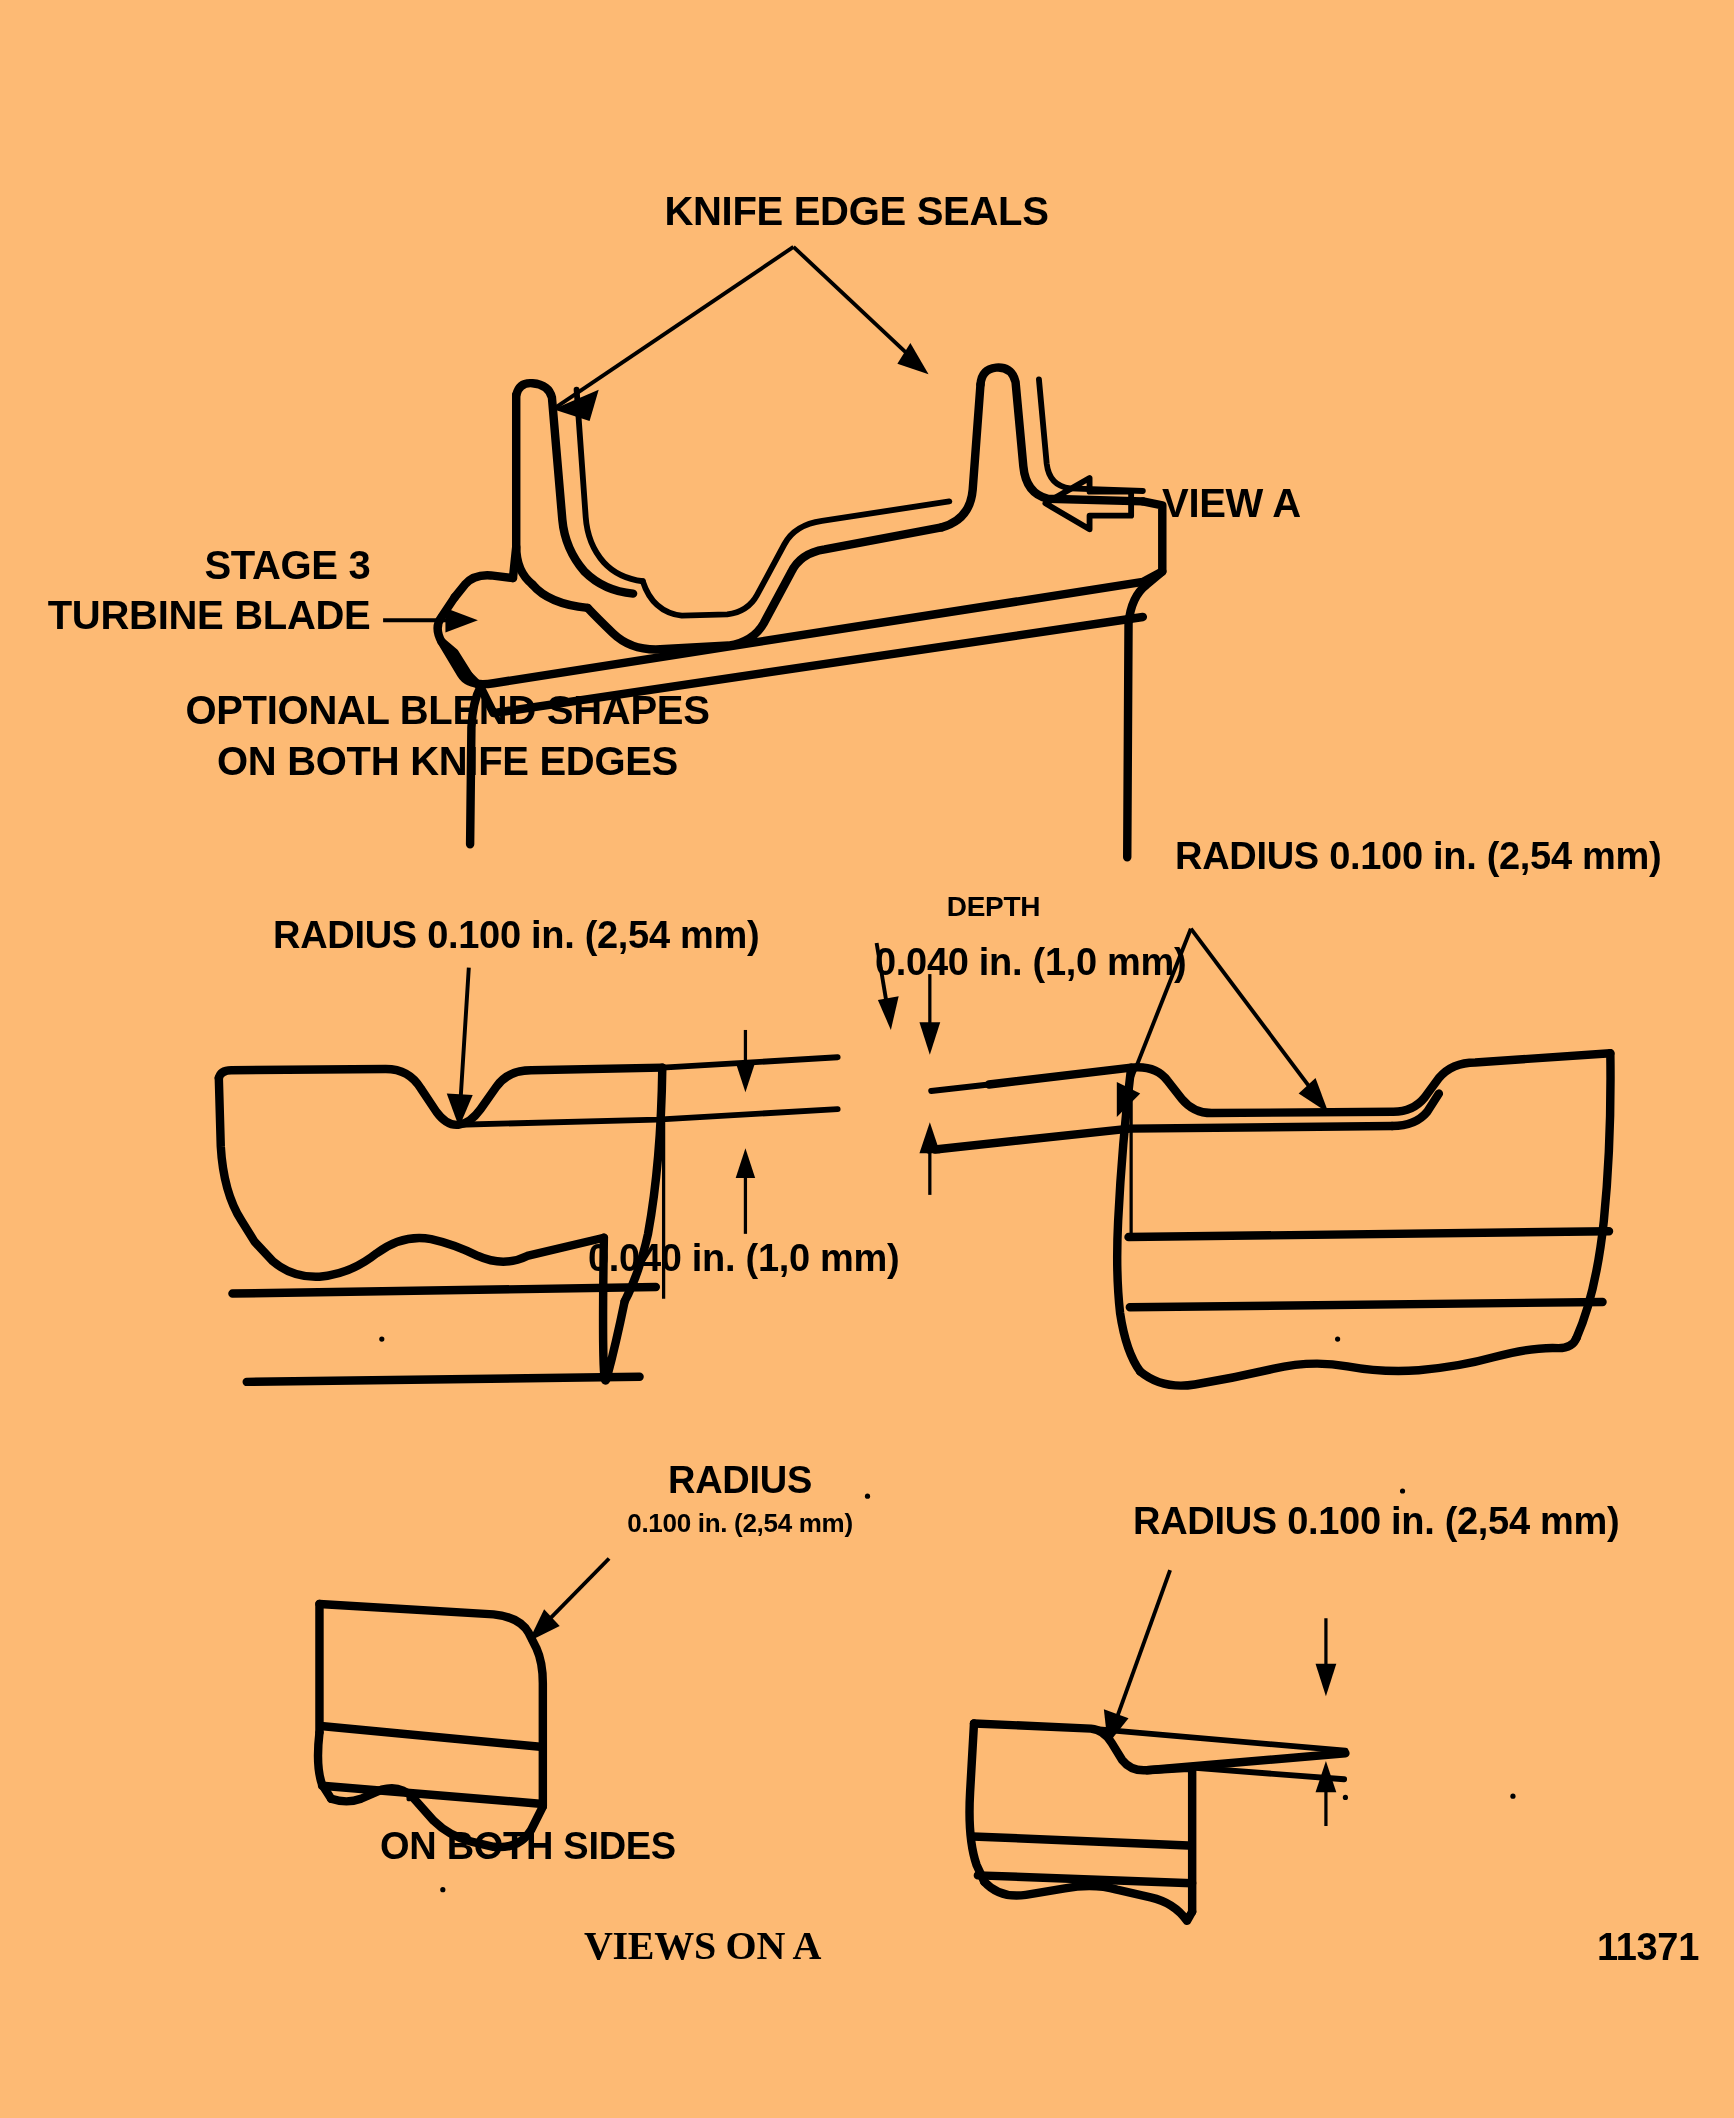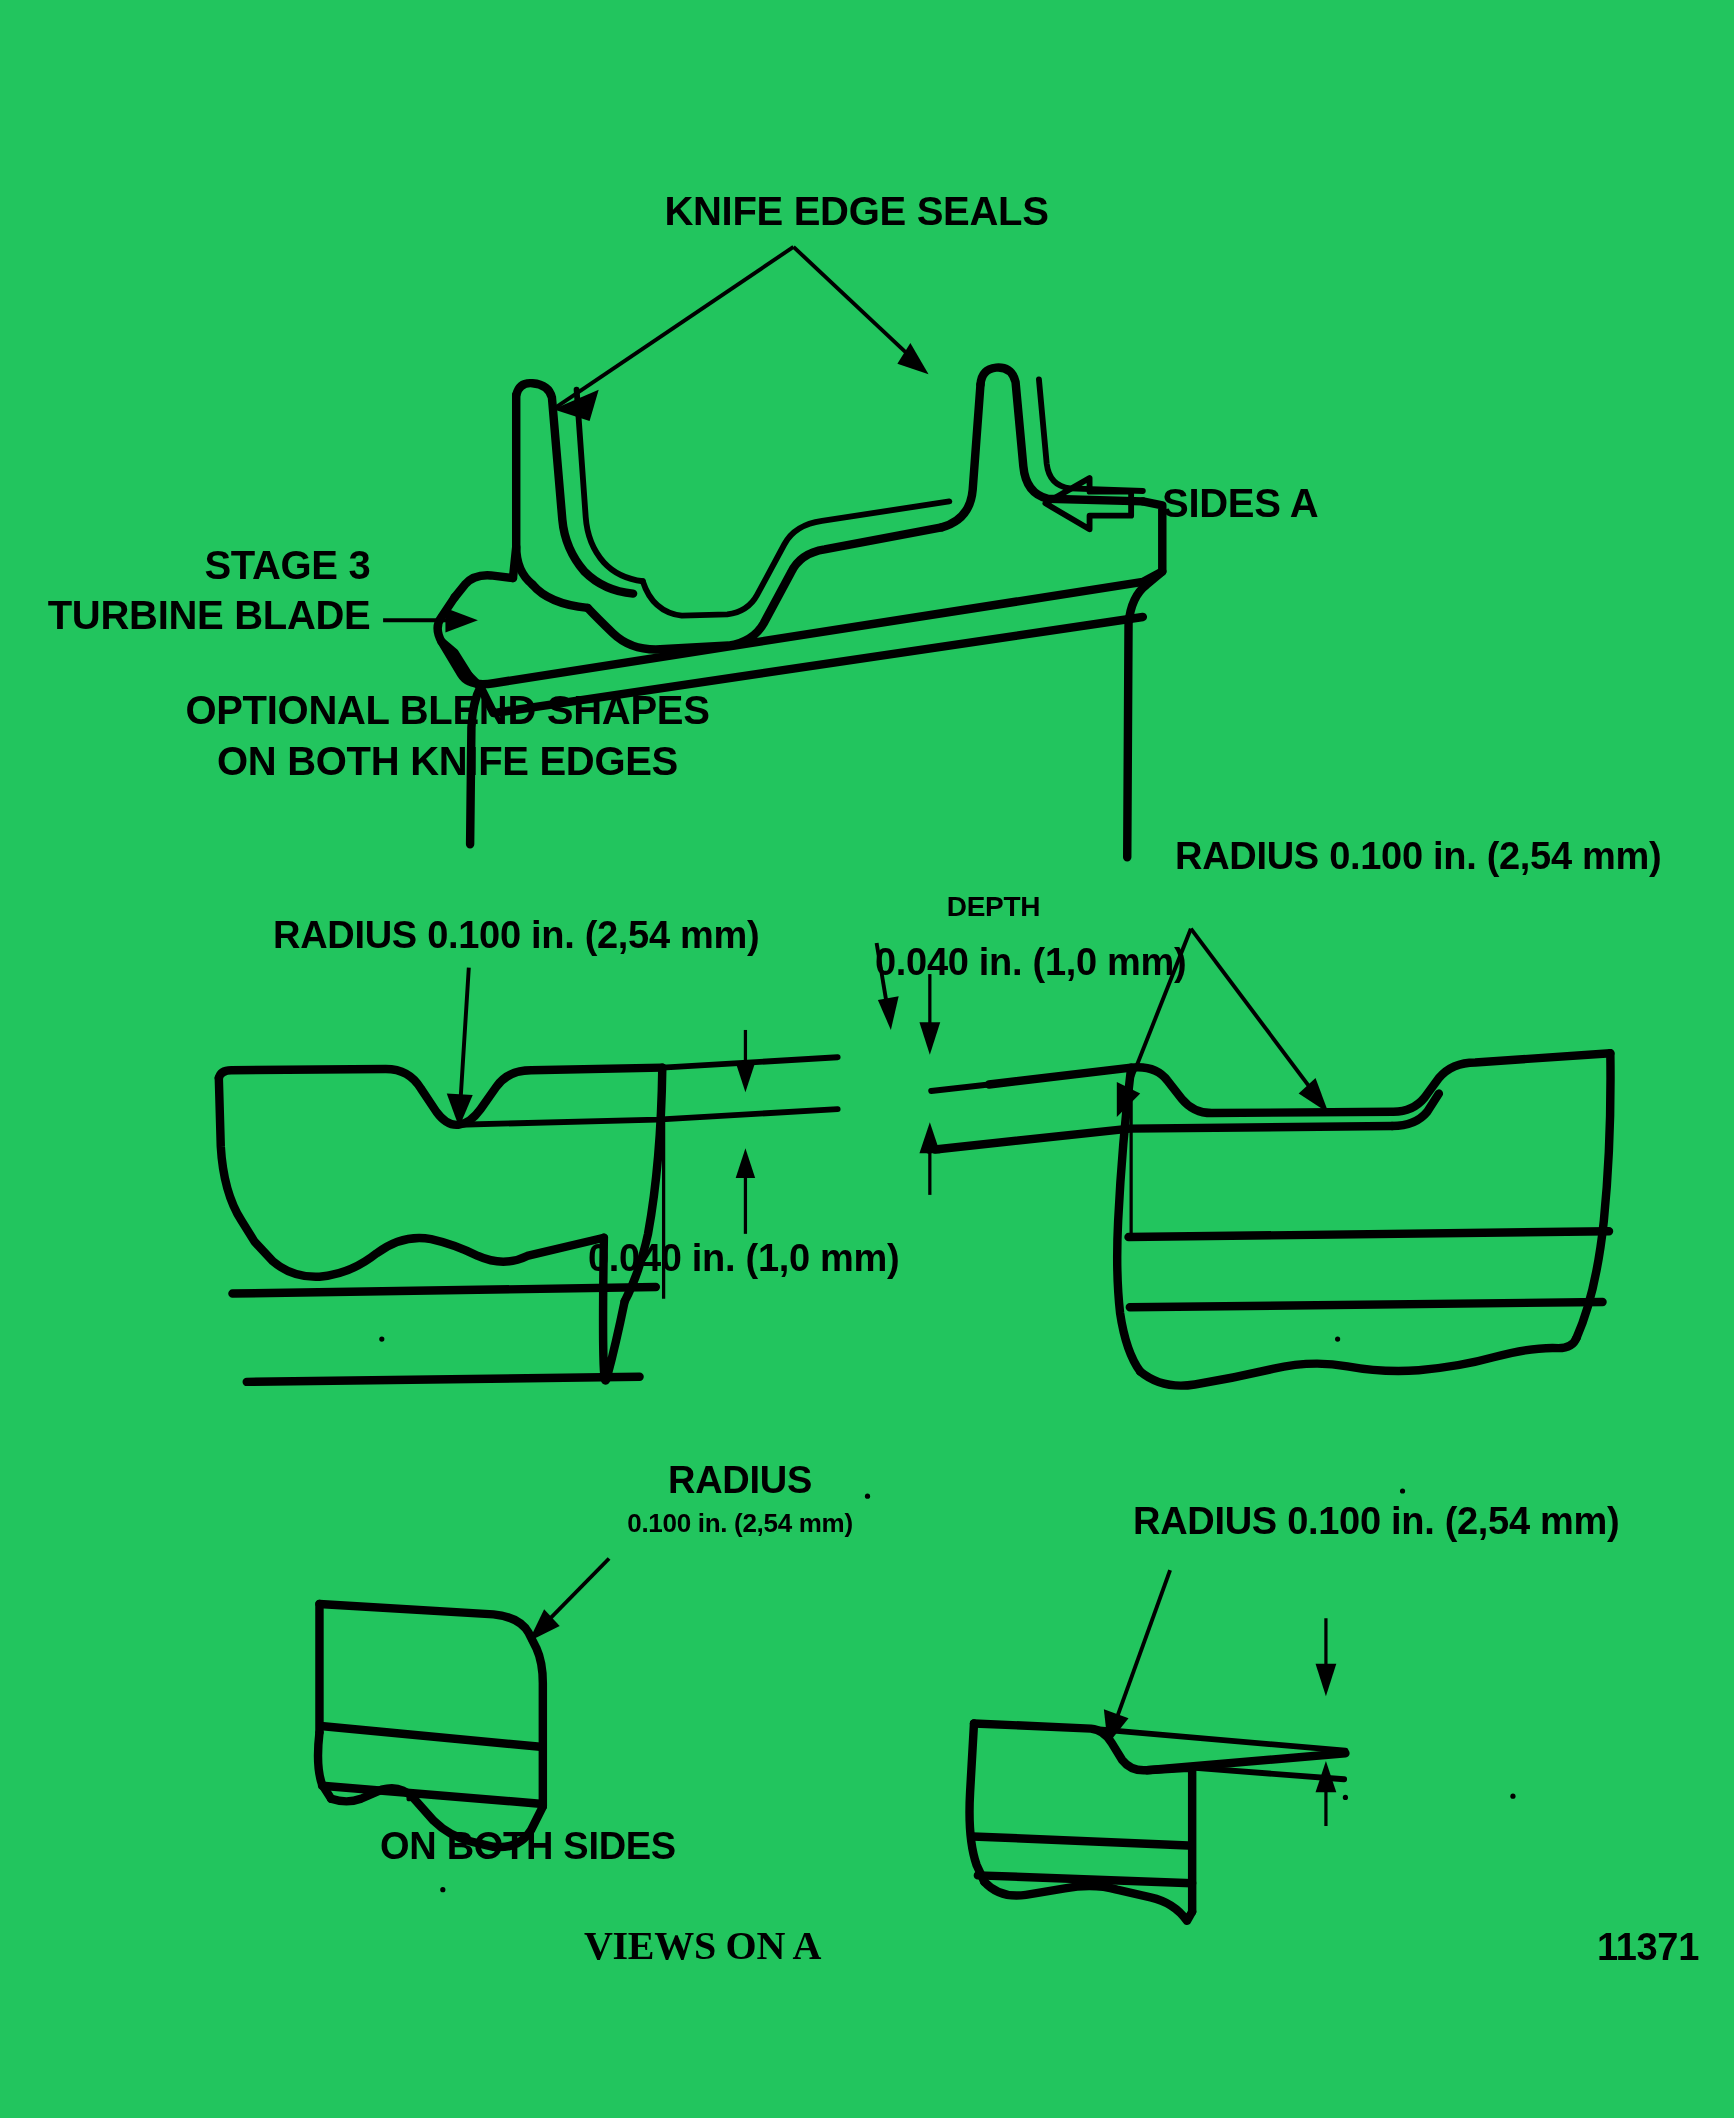--- a/index.html
+++ b/index.html
@@ -7,21 +7,21 @@
     padding: 0;
     background: #ffffff;
   }
   body {
     font-family: "Liberation Sans", sans-serif;
   }
   #sheet {
     position: relative;
     width: 1735px;
     height: 2119px;
-    background: #22c55e;
+    background: #fdba74;
     overflow: hidden;
   }
   .lbl {
     position: absolute;
     color: #000000;
     font-family: "Liberation Sans", sans-serif;
     font-weight: 700;
     white-space: pre;
     line-height: 1.18;
     letter-spacing: -0.3px;
@@ -43,21 +43,21 @@
   .fillblk { fill: #000; stroke: none; }
   .nofill { fill: none; }
 </style>
 </head>
 <body>
 
 <div id="sheet">
 
   <div class="lbl ctr" style="left:571px; top:188px; width:571px; font-size:40px;">KNIFE EDGE SEALS</div>
 
-  <div class="lbl" style="left:1162px; top:480px; font-size:40px;">SIDES A</div>
+  <div class="lbl" style="left:1162px; top:480px; font-size:40px;">VIEW A</div>
 
   <div class="lbl rgt" style="left:19.5px; top:542px; width:351px; font-size:40px;">STAGE 3</div>
   <div class="lbl rgt" style="left:19.5px; top:592px; width:351px; font-size:40px;">TURBINE BLADE</div>
 
   <div class="lbl ctr" style="left:123px; top:687px; width:649px; font-size:40px;">OPTIONAL BLEND SHAPES</div>
   <div class="lbl ctr" style="left:123px; top:738px; width:649px; font-size:40px;">ON BOTH KNIFE EDGES</div>
 
   <div class="lbl" style="left:273px; top:913px; font-size:38px;">RADIUS 0.100 in. (2,54 mm)</div>
 
   <div class="lbl ctr" style="left:857px; top:890px; width:273px; font-size:28px;">DEPTH</div>

